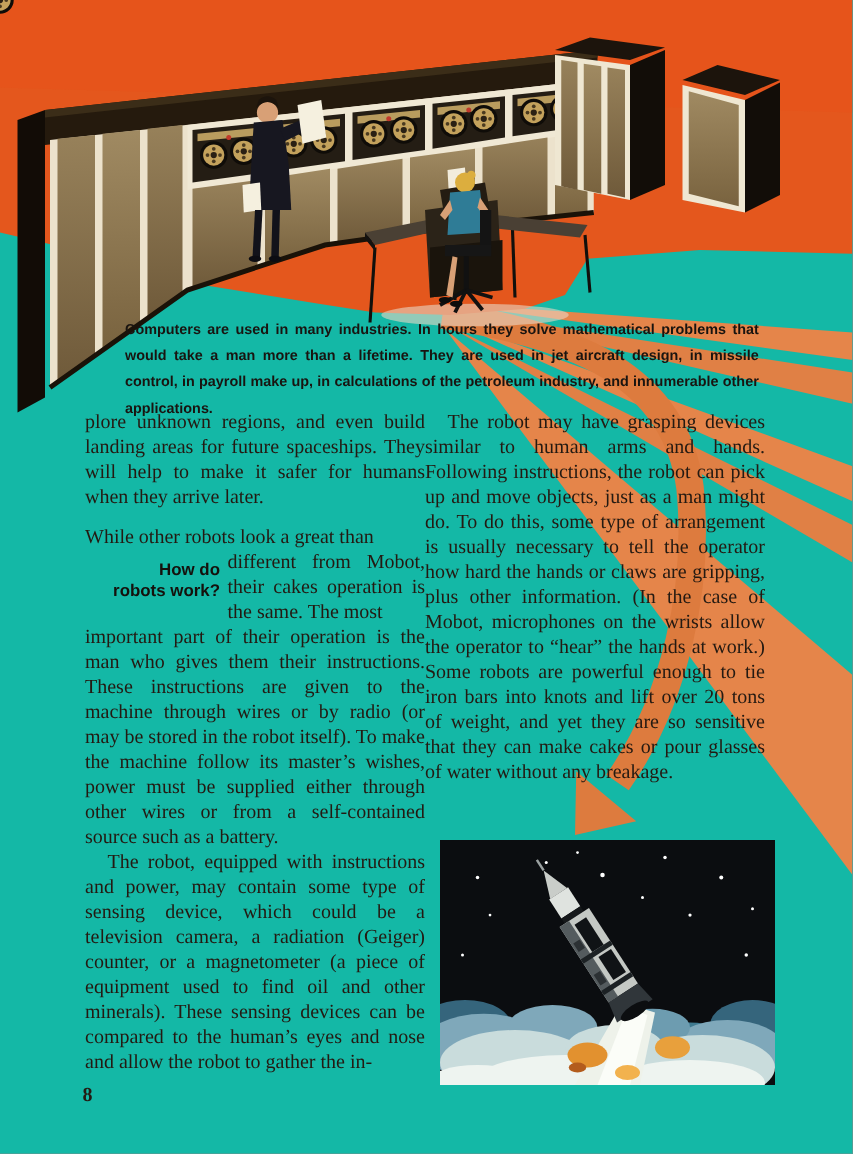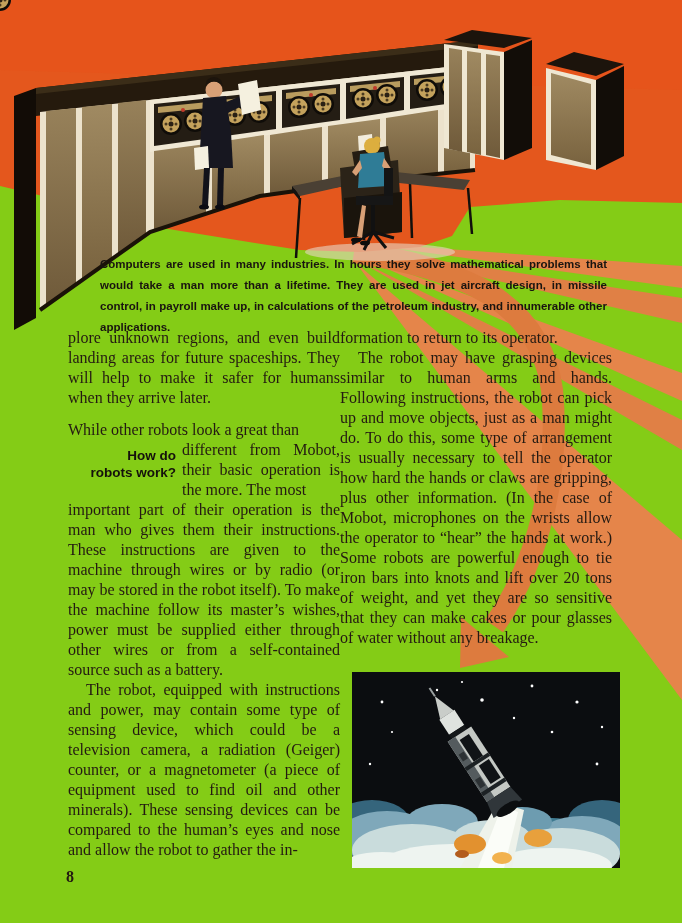--- a/index.html
+++ b/index.html
@@ -1,18 +1,18 @@
 <!DOCTYPE html>
 <html><head>
 <meta charset="utf-8">
 <style>
   html,body{margin:0;padding:0;background:#888;}
   .page{
     position:relative;width:682px;height:923px;margin:0 auto;
-    background:#84cc16;overflow:hidden;
+    background:#14b8a6;overflow:hidden;
     font-family:"Liberation Serif",serif;color:#241a12;
   }
   svg{display:block}
   .abs{position:absolute}
   
   .caption{
     left:100px;top:254px;width:507px;
     font-family:"Liberation Sans",sans-serif;
     font-weight:bold;font-size:11.5px;line-height:21px;
     color:#191410;text-align:justify;z-index:5;
@@ -201,27 +201,26 @@
   </svg>
 
   <div class="abs caption">Computers are used in many industries. In hours they solve mathematical problems that would take a man more than a lifetime. They are used in jet aircraft design, in missile control, in payroll make up, in calculations of the petroleum industry, and innumerable other applications.</div>
 
   <div class="abs columns">
     <div class="col">
       <p class="gap-after">plore unknown regions, and even build landing areas for future spaceships. They will help to make it safer for humans when they arrive later.</p>
       <p>While other robots look a great than</p>
       <div class="wrap-row">
         <div class="howdo">How do robots work?</div>
-        <div class="wraptext">different from Mobot, their basic operation is the more. The most</div>
+        <div class="wraptext">different from Mobot, their cakes operation is the same. The most</div>
       </div>
       <p>important part of their operation is the man who gives them their instructions. These instructions are given to the machine through wires or by radio (or may be stored in the robot itself). To make the machine follow its master’s wishes, power must be supplied either through other wires or from a self-contained source such as a battery.</p>
       <p class="indent">The robot, equipped with instructions and power, may contain some type of sensing device, which could be a television camera, a radiation (Geiger) counter, or a magnetometer (a piece of equipment used to find oil and other minerals). These sensing devices can be compared to the human’s eyes and nose and allow the robot to gather the in-</p>
     </div>
     <div class="col">
-      <p>formation to return to its operator.</p>
       <p class="indent">The robot may have grasping devices similar to human arms and hands. Following instructions, the robot can pick up and move objects, just as a man might do. To do this, some type of arrangement is usually necessary to tell the operator how hard the hands or claws are gripping, plus other information. (In the case of Mobot, microphones on the wrists allow the operator to “hear” the hands at work.) Some robots are powerful enough to tie iron bars into knots and lift over 20 tons of weight, and yet they are so sensitive that they can make cakes or pour glasses of water without any breakage.</p>
     </div>
   </div>
 
   <div class="abs rocket-wrap">
     <svg width="268" height="196" viewBox="0 0 268 196">
       <rect width="268" height="196" fill="#0b0d10"></rect>
       <g fill="#ffffff">
         <circle cx="30" cy="30" r="1.4"></circle>
           <circle cx="85" cy="18" r="1.2"></circle>

